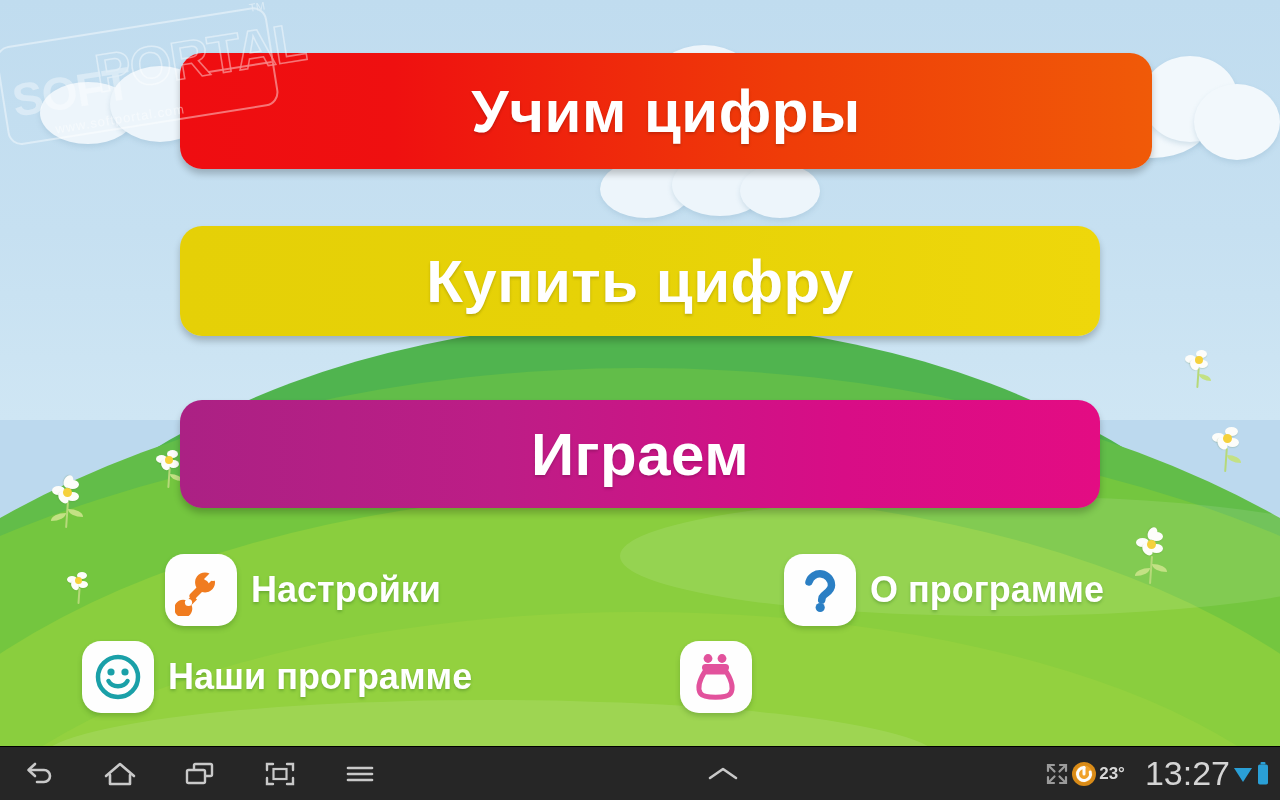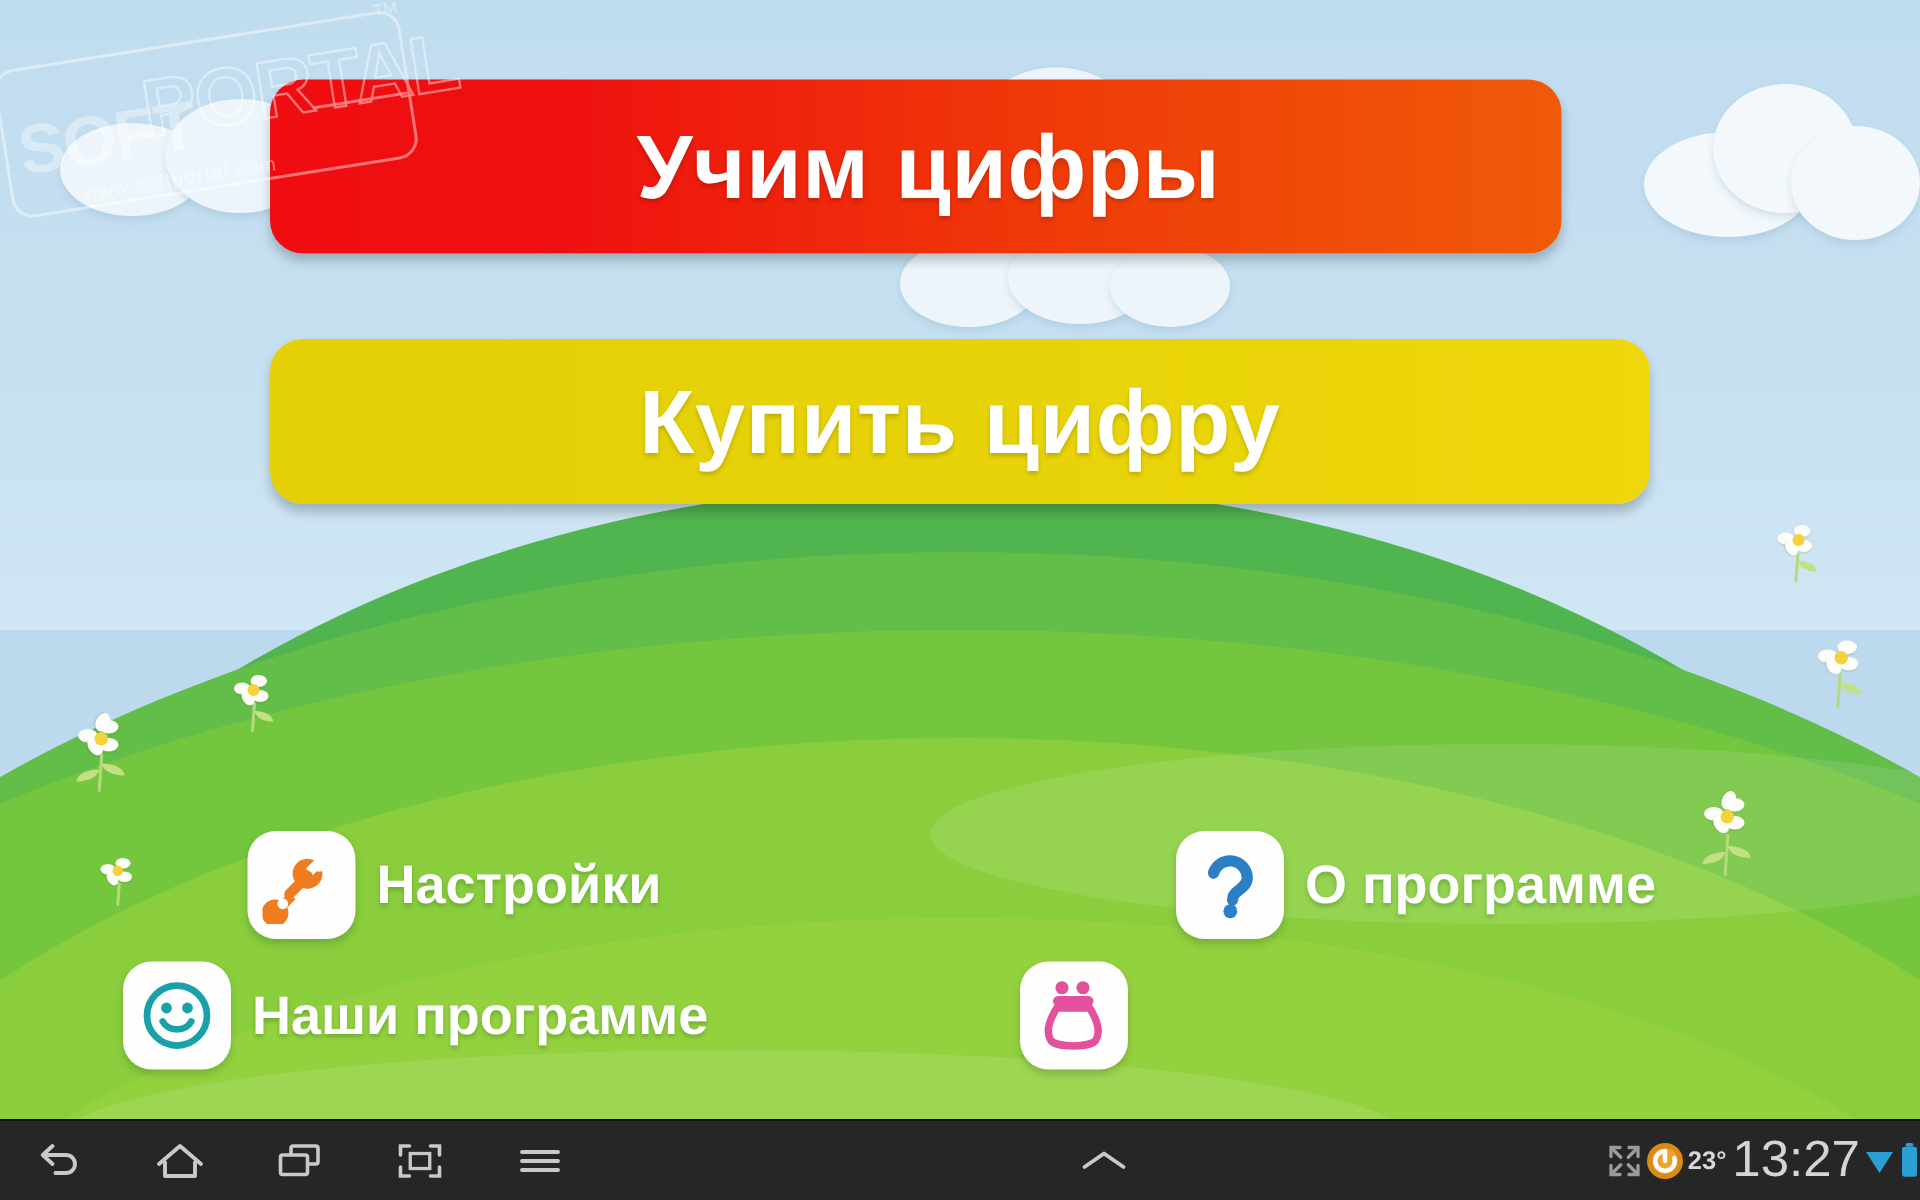--- a/index.html
+++ b/index.html
@@ -107,23 +107,22 @@
   }
   .big-btn .label {
     color: #ffffff;
     font-weight: bold;
     font-size: 60px;
     letter-spacing: 0.5px;
     text-shadow: 0 2px 3px rgba(0,0,0,0.18);
     white-space: nowrap;
   }
   #btn-learn {
-    left: 180px; top: 53px; width: 844px; height: 116px;
+    left: 180px; top: 53px; width: 972px; height: 116px;
     background: linear-gradient(90deg, #ef0d11 0%, #ef1010 22%, #ef3c08 62%, #f05a08 100%);
-    padding-left: 17px;
   }
   #btn-trace {
     left: 180px; top: 226px; width: 920px; height: 110px;
     background: linear-gradient(90deg, #e5d007 0%, #e6d207 45%, #eed70b 100%);
   }
   #btn-play {
     left: 180px; top: 400px; width: 920px; height: 108px;
     background: linear-gradient(90deg, #ab2184 0%, #bd1d86 35%, #d80d86 72%, #e30c83 100%);
   }
 
@@ -228,33 +227,34 @@
     display: flex;
     align-items: center;
     justify-content: center;
     cursor: pointer;
   }
   #sysbar .spacer { flex: 1; }
   #sys-right {
     display: flex;
     align-items: center;
     height: 49px;
+    padding-right: 10px;
     gap: 2px;
   }
   #sys-temp {
     color: #d8d8d8;
     font-size: 17px;
     font-weight: bold;
   }
   #sys-clock {
     color: #d4d4d4;
     font-size: 34px;
     font-weight: 300;
     letter-spacing: 0px;
-    margin-left: 2px;
+    margin-left: 18px;
   }
   .sys-ico { display: flex; align-items: center; justify-content: center; cursor: pointer; }
 </style>
 </head>
 <body>
 
 <div id="screen">
 
   <div class="sky"></div>
 
@@ -355,20 +355,23 @@
       <i style="left:10px; top:-3px; transform:rotate(115deg);"></i>
     </div>
     <div class="core" style="left:19px; top:10px;"></div>
   </div>
 
   <div class="big-btn" id="btn-learn">
     <span class="label">Учим цифры</span>
   </div>
   <div class="big-btn" id="btn-trace">
     <span class="label">Купить цифру</span>
+  </div>
+  <div class="big-btn" id="btn-play">
+    <span class="label">Играем</span>
   </div>
 
   <div class="menu-item" id="mi-settings">
     <span class="ico">
       <svg width="52" height="52" viewBox="0 0 52 52">
         <g fill="none" stroke="#f07c20" stroke-width="7" stroke-linecap="round" stroke-linejoin="round">
           <path d="M34.5 9.5 L29 15 L33.5 19.5 L39 14 A10 10 0 1 1 34.5 9.5 Z" fill="#f07c20" stroke="none"></path>
           <path d="M30 20 L18 32"></path>
           <path d="M17.5 31 L12 36.5 A9 9 0 1 0 16.5 41 L22 35.5 Z" fill="#f07c20" stroke="none"></path>
         </g>

